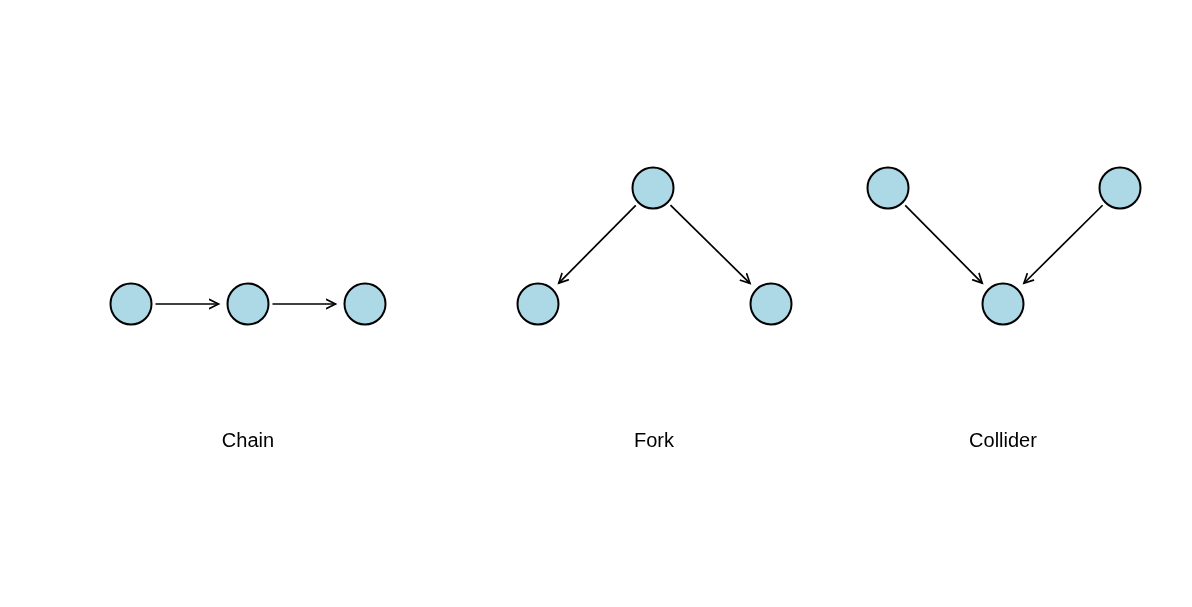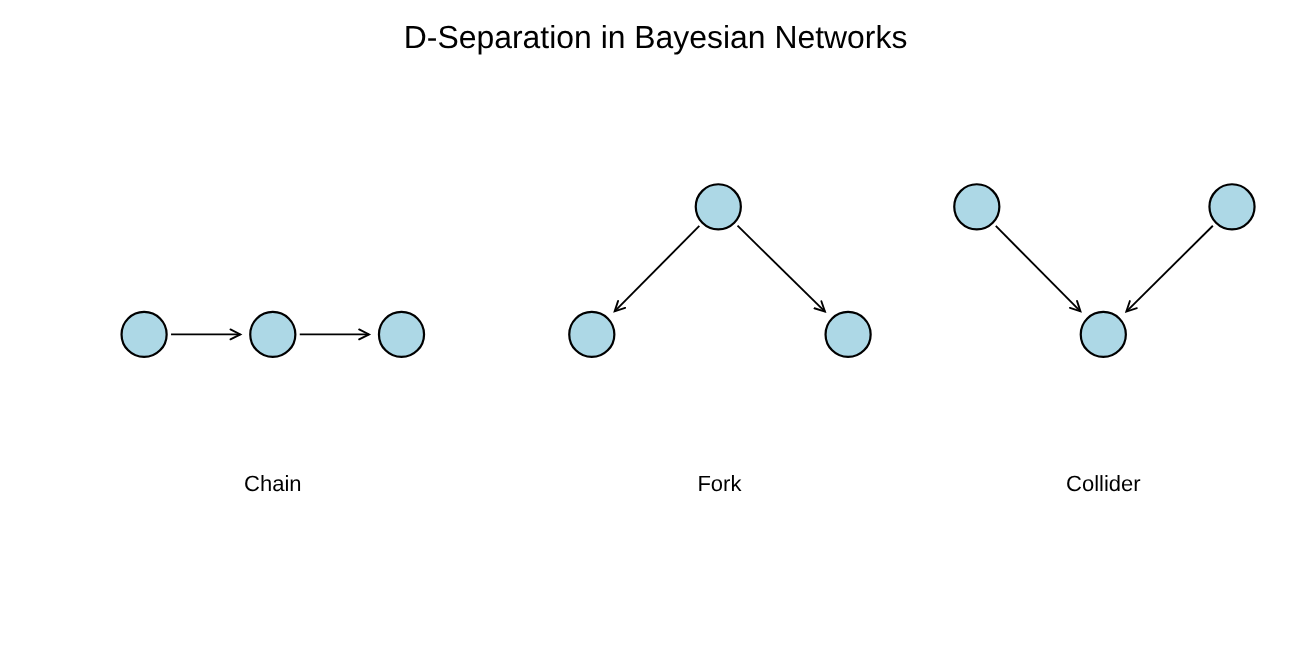--- a/index.html
+++ b/index.html
@@ -35,21 +35,20 @@
   svg.graph text {
     font-family: "Liberation Sans", sans-serif;
     font-size: 20px;
     fill: #000000;
   }
 </style>
 </head>
 <body>
 
 <div class="canvas">
-  <div class="diagram-title">D-Separation in Bayesian Networks</div>
   <svg class="graph" width="1192" height="607" viewBox="0 0 1192 607">
       <defs>
         <marker id="arrowhead" markerUnits="userSpaceOnUse" markerWidth="13" markerHeight="13" refX="10" refY="6.5" orient="auto">
           <path d="M1,2 L10,6.5 L1,11" fill="none" stroke="#000000" stroke-width="1.7" stroke-linecap="round"></path>
         </marker>
       </defs>
       <g>
         <line x1="155.5" y1="304" x2="218.5" y2="304" stroke="#000000" stroke-width="1.7" marker-end="url(#arrowhead)"></line>
         <line x1="272.5" y1="304" x2="335.5" y2="304" stroke="#000000" stroke-width="1.7" marker-end="url(#arrowhead)"></line>
         <circle cx="131" cy="304" r="20.5" fill="#add8e6" stroke="#000000" stroke-width="2"></circle>

